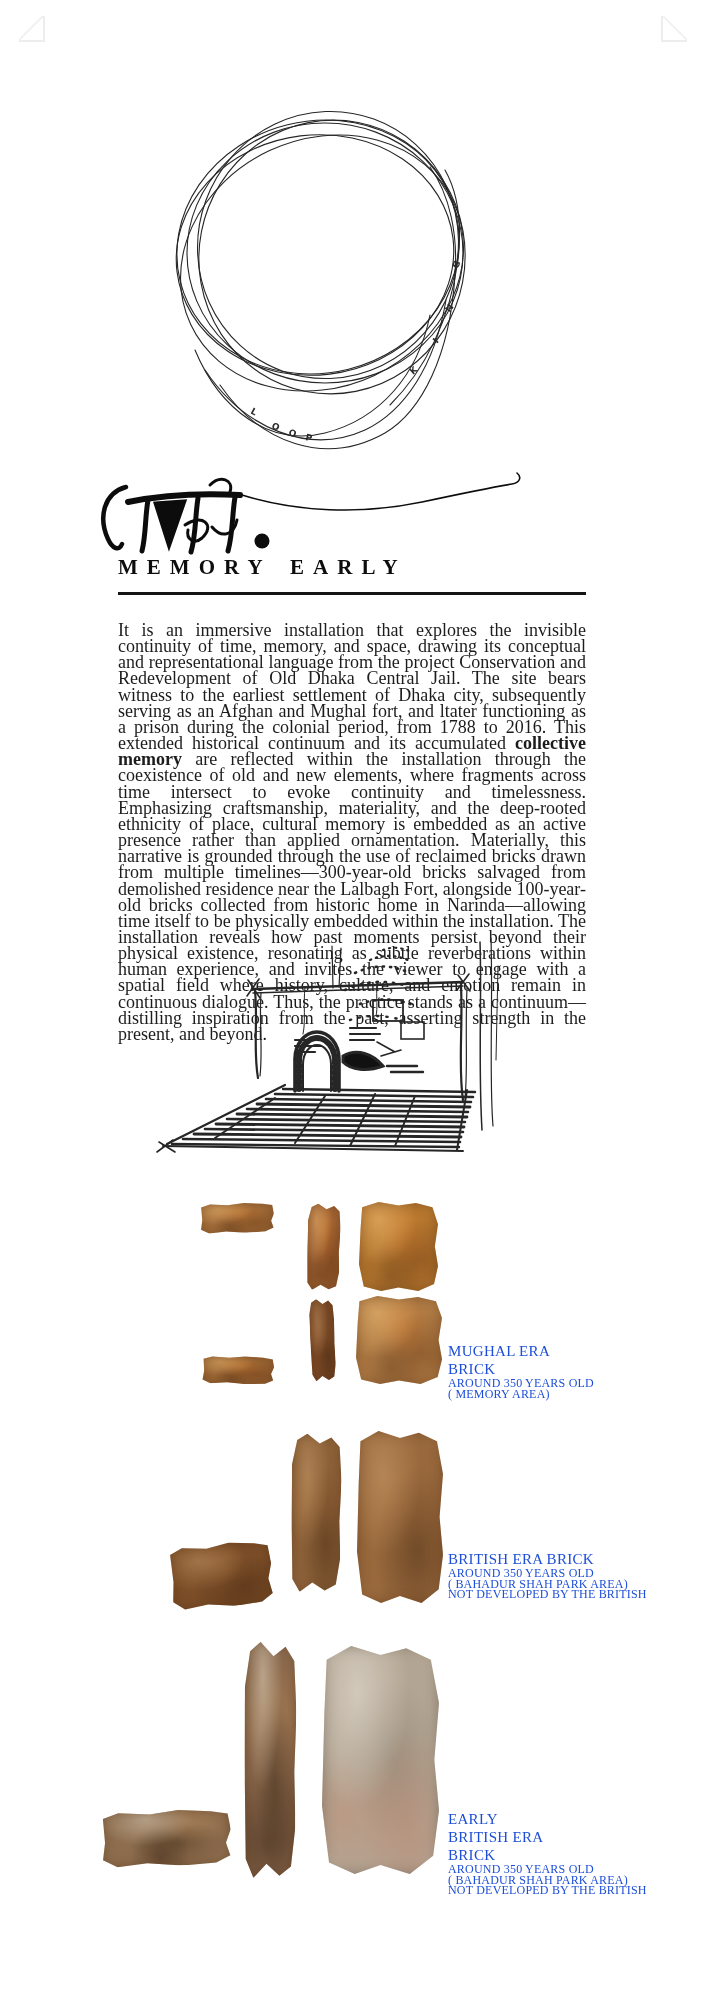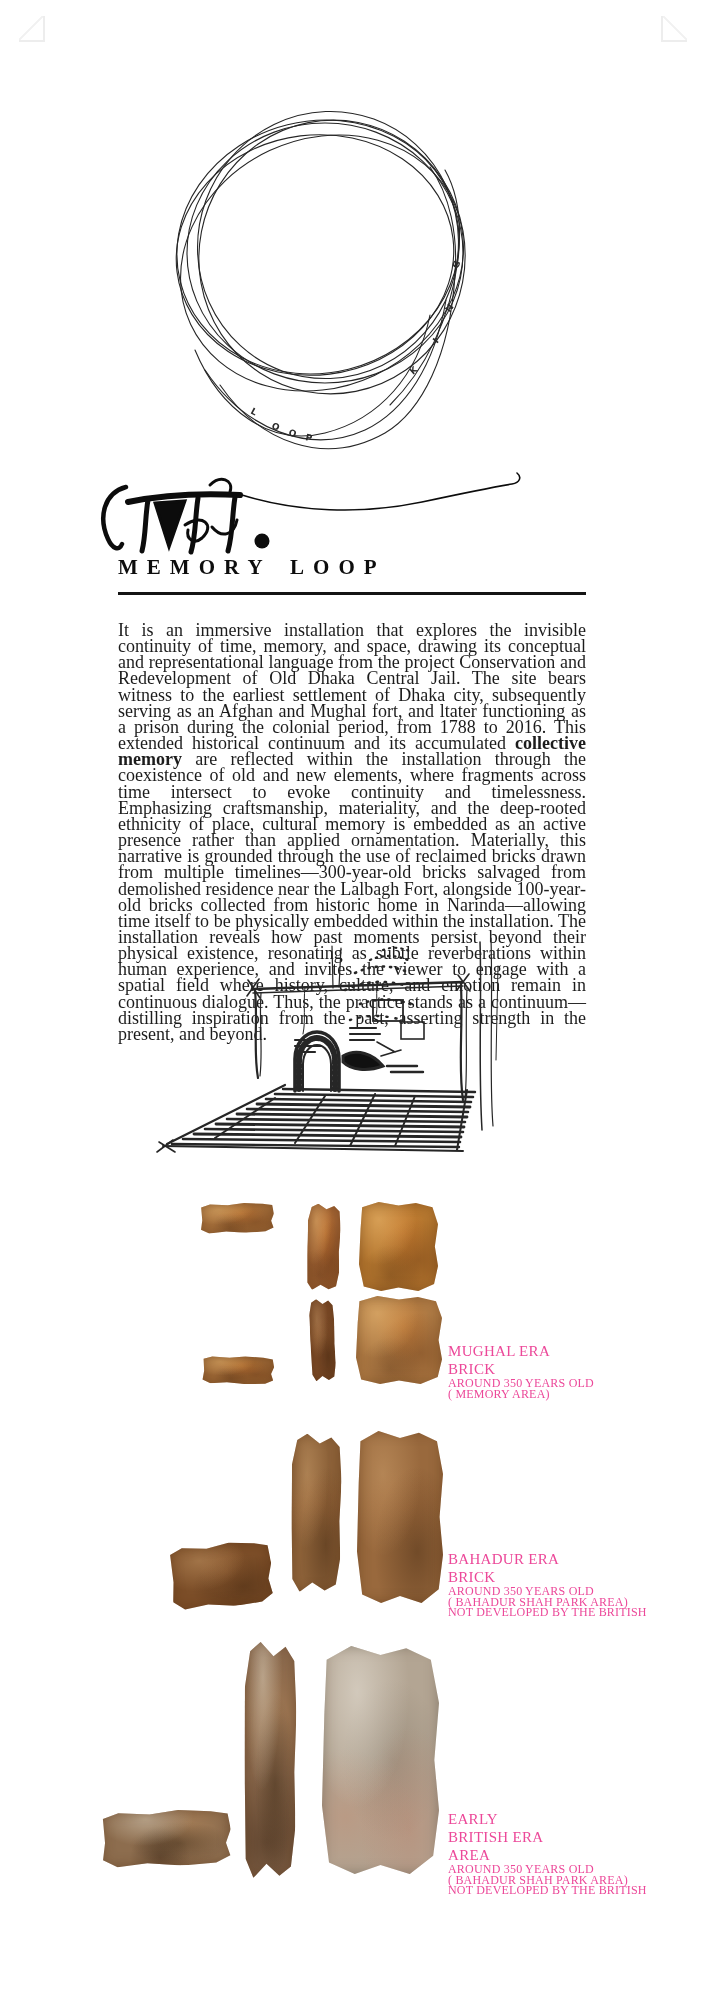--- a/index.html
+++ b/index.html
@@ -42,21 +42,21 @@
     radial-gradient(circle at 20% 75%, rgba(200,130,100,.30), transparent 35%),
     radial-gradient(ellipse at 60% 50%, rgba(110,100,85,.30), transparent 50%),
     var(--c);box-shadow:inset 0 0 14px rgba(80,70,55,.5);}
   .tex-mx{background:
     radial-gradient(ellipse at 35% 15%, rgba(225,215,195,.5), transparent 40%),
     radial-gradient(ellipse at 60% 60%, rgba(60,40,20,.45), transparent 45%),
     radial-gradient(circle at 45% 85%, rgba(50,30,15,.4), transparent 35%),
     radial-gradient(circle at 70% 30%, rgba(200,150,100,.35), transparent 38%),
     var(--c);}
   
-  .blabel{position:absolute;left:448px;color:#ec4899;}
+  .blabel{position:absolute;left:448px;color:#1d4ed8;}
   .blabel .bt{font-size:15px;line-height:18px;letter-spacing:.3px;font-weight:normal;}
   .blabel .bl{font-size:12px;line-height:10.5px;letter-spacing:.2px;white-space:nowrap;}
 </style>
 </head>
 <body>
 
 <div id="board">
 
   <div class="corner tl"></div>
   <div class="corner tr"></div>
@@ -97,21 +97,21 @@
       <path d="M106 33 C 103 52, 104 70, 99 87" stroke-width="5"></path>
       <path d="M93 60 C 110 48, 124 60, 110 73 C 102 80, 94 74, 96 65" stroke-width="3"></path>
       <path d="M118 20 C 128 10, 142 14, 138 27" stroke-width="3"></path>
       <path d="M143 32 C 140 50, 141 68, 136 86" stroke-width="5"></path>
       <path d="M120 62 C 130 74, 142 70, 145 55" stroke-width="3"></path>
       <circle cx="170" cy="76" r="7.5" fill="#0c0c0c" stroke="none"></circle>
       <path d="M150 30 C 205 47, 268 50, 330 37 C 372 28, 402 22, 420 19 C 428 17.5, 430 12, 425 8" stroke-width="1.6"></path>
     </g>
   </svg>
 
-  <div id="title">MEMORY LOOP</div>
+  <div id="title">MEMORY EARLY</div>
   <div id="rule"></div>
 
   <p id="intro"><span>It is an immersive installation that explores the invisible continuity of time, memory, and space, drawing its conceptual and representational language from the project Conservation and Redevelopment of Old Dhaka Central Jail. The site bears witness to the earliest settlement of Dhaka city, subsequently serving as an Afghan and Mughal fort, and ltater functioning as a prison during the colonial period, from 1788 to 2016. This extended historical continuum and its accumulated </span><b>collective memory</b><span> are reflected within the installation through the coexistence of old and new elements, where fragments across time intersect to evoke continuity and timelessness. Emphasizing craftsmanship, materiality, and the deep-rooted ethnicity of place, cultural memory is embedded as an active presence rather than applied ornamentation. Materially, this narrative is grounded through the use of reclaimed bricks drawn from multiple timelines—300-year-old bricks salvaged from demolished residence near the Lalbagh Fort, alongside 100-year-old bricks collected from historic home in Narinda—allowing time itself to be physically embedded within the installation. The installation reveals how past moments persist beyond their physical existence, resonating as subtle reverberations within human experience, and invites the viewer to engage with a spatial field where history, culture, and emotion remain in continuous dialogue. Thus, the practice stands as a continuum—distilling inspiration from the past, asserting strength in the present, and beyond.</span></p>
 
   <svg style="left:145px;top:938px;" width="360" height="230" viewBox="0 0 360 230">
     <g class="sk" stroke="#111">
 
       <path d="M107 51 L318 44" stroke-width="2.6"></path>
       <path d="M108 55 L318 48" stroke-width="1.4"></path>
       <path d="M103 42 L115 60 M114 41 L102 58" stroke-width="1.6"></path>
@@ -179,30 +179,30 @@
     <div class="bt">MUGHAL ERA BRICK</div>
     <div class="bl">AROUND 350 YEARS OLD</div>
     <div class="bl">( MEMORY AREA)</div>
   </div>
 
   <div class="brick cpA tex-br" style="--c:#7c4e28;left:170px;top:1543px;width:102px;height:64px;transform:rotate(-5deg);"></div>
   <div class="brick cpB tex-br" style="--c:#8d6239;left:291px;top:1434px;width:50px;height:158px;transform:rotate(1deg);"></div>
   <div class="brick cpC tex-br" style="--c:#99693d;left:357px;top:1431px;width:86px;height:172px;"></div>
 
   <div class="blabel" style="top:1550px;width:150px;">
-    <div class="bt">BAHADUR ERA BRICK</div>
+    <div class="bt">BRITISH ERA BRICK</div>
     <div class="bl">AROUND 350 YEARS OLD</div>
     <div class="bl">( BAHADUR SHAH PARK AREA)</div>
     <div class="bl">NOT DEVELOPED BY THE BRITISH</div>
   </div>
 
   <div class="brick cpA tex-mx" style="--c:#8d6d4e;left:101px;top:1810px;width:130px;height:56px;transform:rotate(-2deg);"></div>
   <div class="brick cpB tex-mx" style="--c:#87664a;left:244px;top:1642px;width:52px;height:236px;transform:rotate(.5deg);"></div>
   <div class="brick cpC tex-gr" style="--c:#b3a593;left:322px;top:1646px;width:117px;height:228px;"></div>
 
   <div class="blabel" style="top:1810px;width:112px;">
-    <div class="bt">EARLY BRITISH ERA AREA</div>
+    <div class="bt">EARLY BRITISH ERA BRICK</div>
     <div class="bl">AROUND 350 YEARS OLD</div>
     <div class="bl">( BAHADUR SHAH PARK AREA)</div>
     <div class="bl">NOT DEVELOPED BY THE BRITISH</div>
   </div>
 
 </div>
 
 </body></html>

